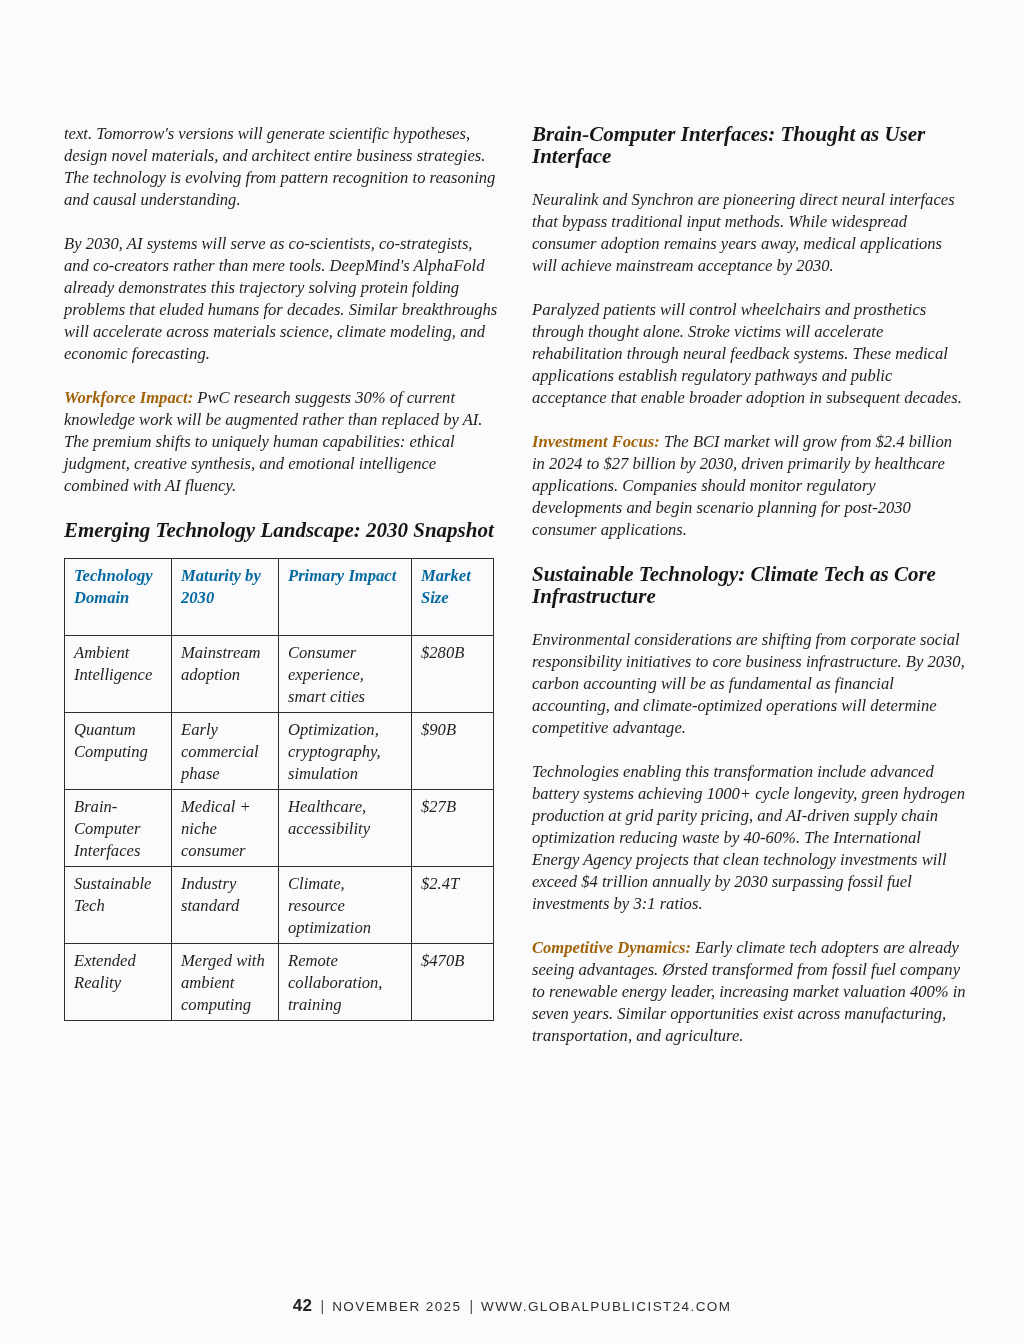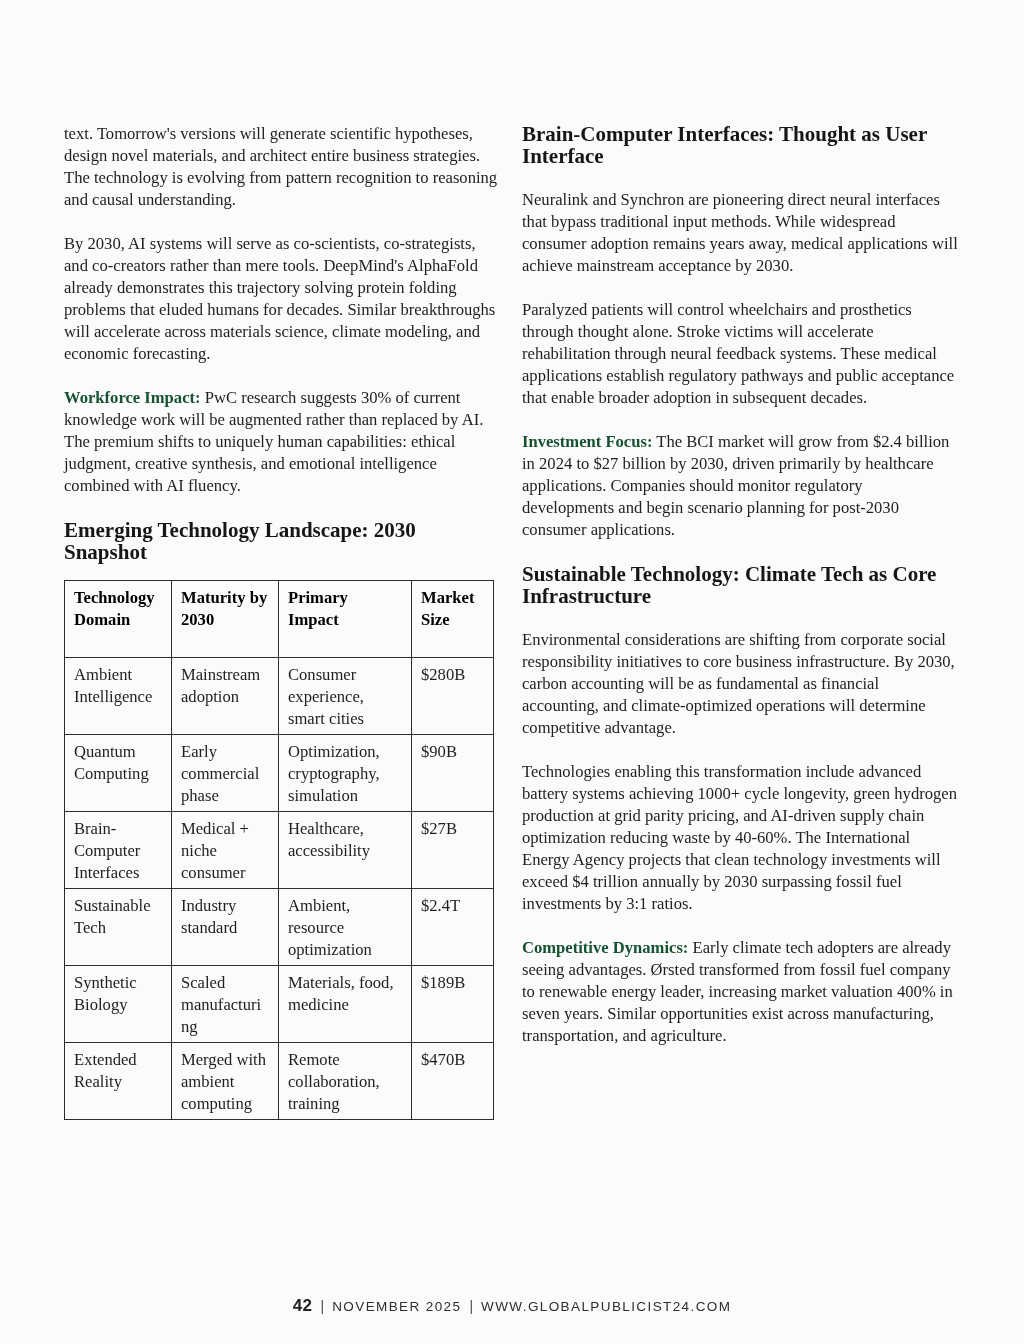--- a/index.html
+++ b/index.html
@@ -11,57 +11,58 @@
     overflow: hidden;
     font-family: "Liberation Serif", serif;
     color: #1e1e20;
   }
   .columns {
     position: absolute;
     left: 64px;
     top: 123px;
     width: 904px;
     display: flex;
-    gap: 22px;
+    gap: 32px;
+    font-style: italic;
   }
   .col {
     width: 436px;
     font-size: 16.6px;
     line-height: 22px;
     text-align: left;
   }
   .col p { margin: 0 0 22px 0; }
   .col h3 {
     font-size: 21px;
     line-height: 22px;
     font-weight: bold;
     margin: 0 0 22px 0;
     color: #161618;
   }
   h3.table-heading { margin-bottom: 17px; }
-  strong.lead { font-weight: bold; color: #14532d; }
+  strong.lead { font-weight: bold; color: #a16207; }
   table.tech-table {
     border-collapse: collapse;
     table-layout: fixed;
     width: 429px;
     font-size: 16.6px;
     line-height: 22px;
   }
   table.tech-table th, table.tech-table td {
     border: 1px solid #2d2d2d;
     vertical-align: top;
     text-align: left;
     padding: 6px 9px 4px 9px;
     overflow-wrap: break-word;
     word-wrap: break-word;
   }
   table.tech-table th {
     font-weight: bold;
     padding-bottom: 26px;
-    color: #000000;
+    color: #0369a1;
   }
   col.c1 { width: 107px; }
   col.c2 { width: 107px; }
   col.c3 { width: 133px; }
   col.c4 { width: 82px; }
   .footer {
     position: absolute;
     left: 0;
     right: 0;
     top: 1296px;
@@ -134,28 +135,22 @@
           </tr>
           <tr>
             <td>Brain-Computer Interfaces</td>
             <td>Medical + niche consumer</td>
             <td>Healthcare, accessibility</td>
             <td>$27B</td>
           </tr>
           <tr>
             <td>Sustainable Tech</td>
             <td>Industry standard</td>
-            <td>Ambient, resource optimization</td>
+            <td>Climate, resource optimization</td>
             <td>$2.4T</td>
-          </tr>
-          <tr>
-            <td>Synthetic Biology</td>
-            <td>Scaled manufacturing</td>
-            <td>Materials, food, medicine</td>
-            <td>$189B</td>
           </tr>
           <tr>
             <td>Extended Reality</td>
             <td>Merged with ambient computing</td>
             <td>Remote collaboration, training</td>
             <td>$470B</td>
           </tr>
         </tbody>
       </table>
     </div>

